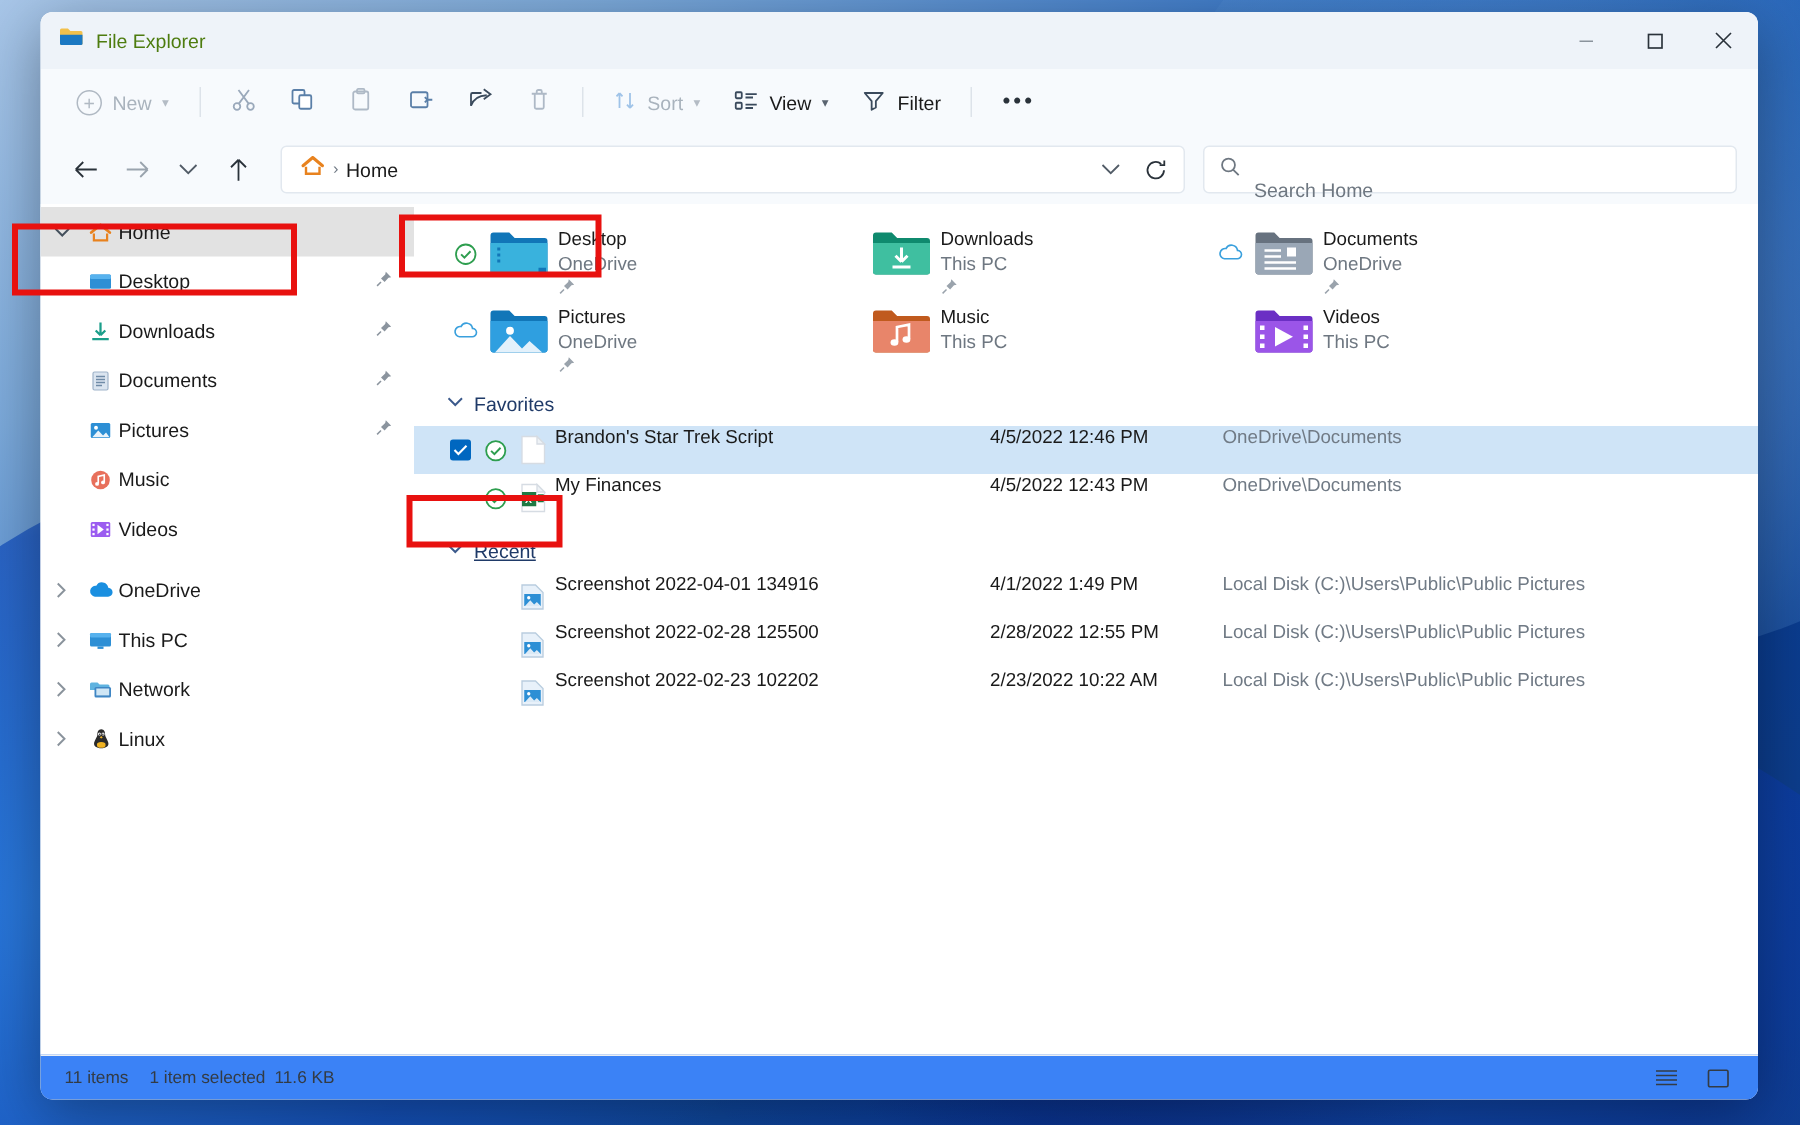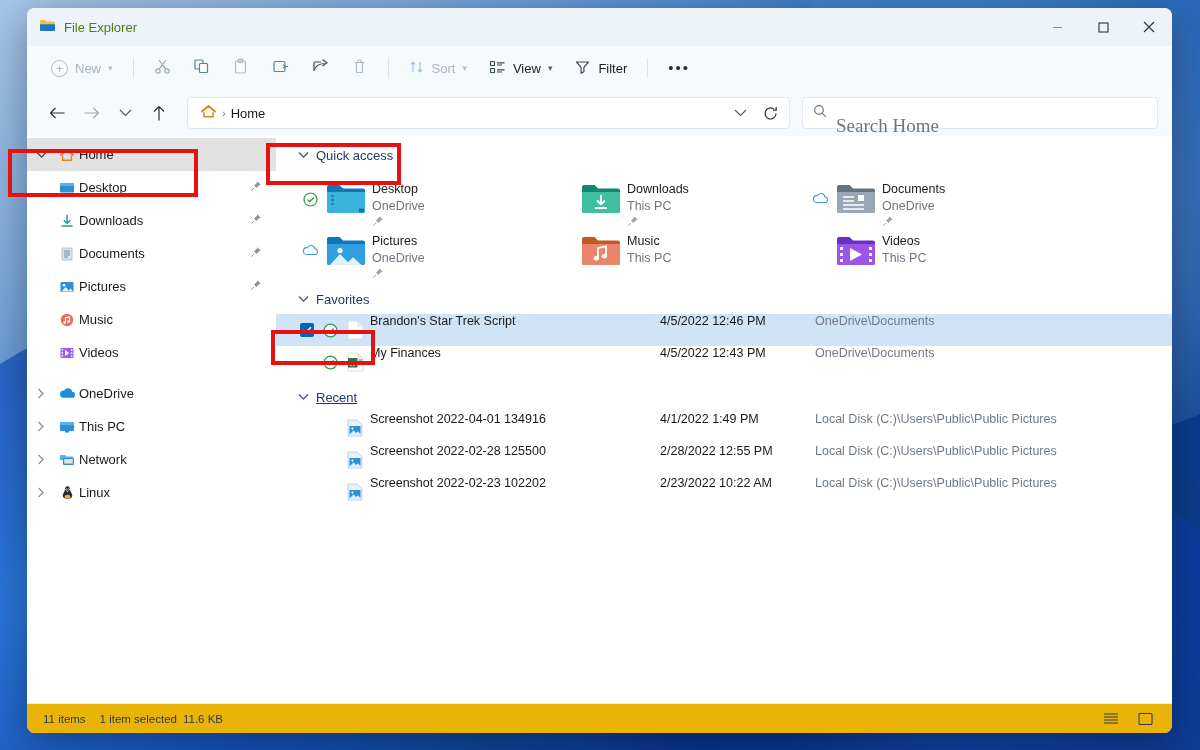--- a/index.html
+++ b/index.html
@@ -73,22 +73,22 @@
   .crumb { font-size:13px; color:#1a1a1a; }
   .crumb-sep { font-size:11px; color:#707a85; }
   .addr-right { display:flex; align-items:center; }
   .addr-btn { width:30px; height:28px; display:flex; align-items:center; justify-content:center;
     color:#36404a; border-radius:3px; }
   .searchbox {
     width:356px; height:32px; margin-left:10px; background:#fff; border:1px solid #e2e8ef;
     border-radius:4px; display:flex; align-items:center; padding:0 10px; gap:9px;
   }
   .searchbox input {
-    border:0; outline:0; font-size:19px; color:#1a1a1a; flex:1;
-    font-family:Liberation Serif, serif; background:transparent;margin-top:26px;
+    border:0; outline:0; font-size:13px; color:#1a1a1a; flex:1;
+    font-family:Liberation Sans, sans-serif; background:transparent;margin-top:26px;
   }
   .searchbox input::placeholder { color:#6e7781; }
 
   
   .body { flex:1; display:flex; min-height:0; background:#fff; }
   .sidebar { width:249px; background:#fff; padding-top:2px; flex-shrink:0; overflow:hidden; }
   .nav-item {
     height:33px; display:flex; align-items:center; padding-right:14px;
     font-size:13px; color:#1a1a1a; position:relative;
   }
@@ -125,21 +125,21 @@
   .row.selected { background:#cfe4f7; }
   .row-chk { width:26px; display:flex; align-items:center; justify-content:center; flex-shrink:0; }
   .row-cloud { width:20px; display:flex; align-items:center; justify-content:center; flex-shrink:0; }
   .row-ico { width:30px; display:flex; align-items:center; justify-content:center; flex-shrink:0; }
   .row-name { width:290px; white-space:nowrap; overflow:hidden; text-overflow:ellipsis; }
   .row-date { width:155px; white-space:nowrap; }
   .row-path { color:#707a85; white-space:nowrap; }
 
   
   .statusbar {
-    height:30px; background:#eab308; border-top:1px solid #eceff3; display:flex;
+    height:30px; background:#3b82f6; border-top:1px solid #eceff3; display:flex;
     align-items:center; padding:0 16px; flex-shrink:0; gap:18px;
   }
   .st-txt { font-size:11.5px; color:#333b44; }
   .st-right { margin-left:auto; display:flex; align-items:center; gap:12px; }
   .st-vbtn { width:22px; height:20px; display:flex; align-items:center; justify-content:center;
     color:#333b44; border-radius:3px; }
 
   
   .redbox { position:absolute; border:4px solid #e8110f; background:transparent;
     pointer-events:none; z-index:50; }
@@ -545,28 +545,20 @@
               <circle cx="8.6" cy="4.5" r=".5" fill="#222"></circle>
             <path d="M7.5 5.6l-1 1 1 .7 1-.7z" fill="#f0b323"></path>
             </svg>
         </span>
         <span class="nav-lbl">Linux</span>
       </div>
     </div>
 
     <div class="content">
 
-      <div class="sec-head">
-        <span class="c">
-          <svg width="11" height="8" viewBox="0 0 11 8">
-              <path d="M1 1.5l4.5 4.5L10 1.5" fill="none" stroke="#3c5a8c" stroke-width="1.3"></path>
-            </svg>
-        </span>
-        <span>Quick access</span>
-      </div>
 
       <div class="tiles">
 
         <div class="tile">
           <span class="tile-status">
             <svg width="15" height="15" viewBox="0 0 15 15">
                 <circle cx="7.5" cy="7.5" r="6.5" fill="#fff" stroke="#2e9e4f" stroke-width="1.2"></circle>
               <path d="M4.4 7.6l2.2 2.2 4.1-4.3" fill="none" stroke="#2e9e4f" stroke-width="1.3"></path>
               </svg>
           </span>

